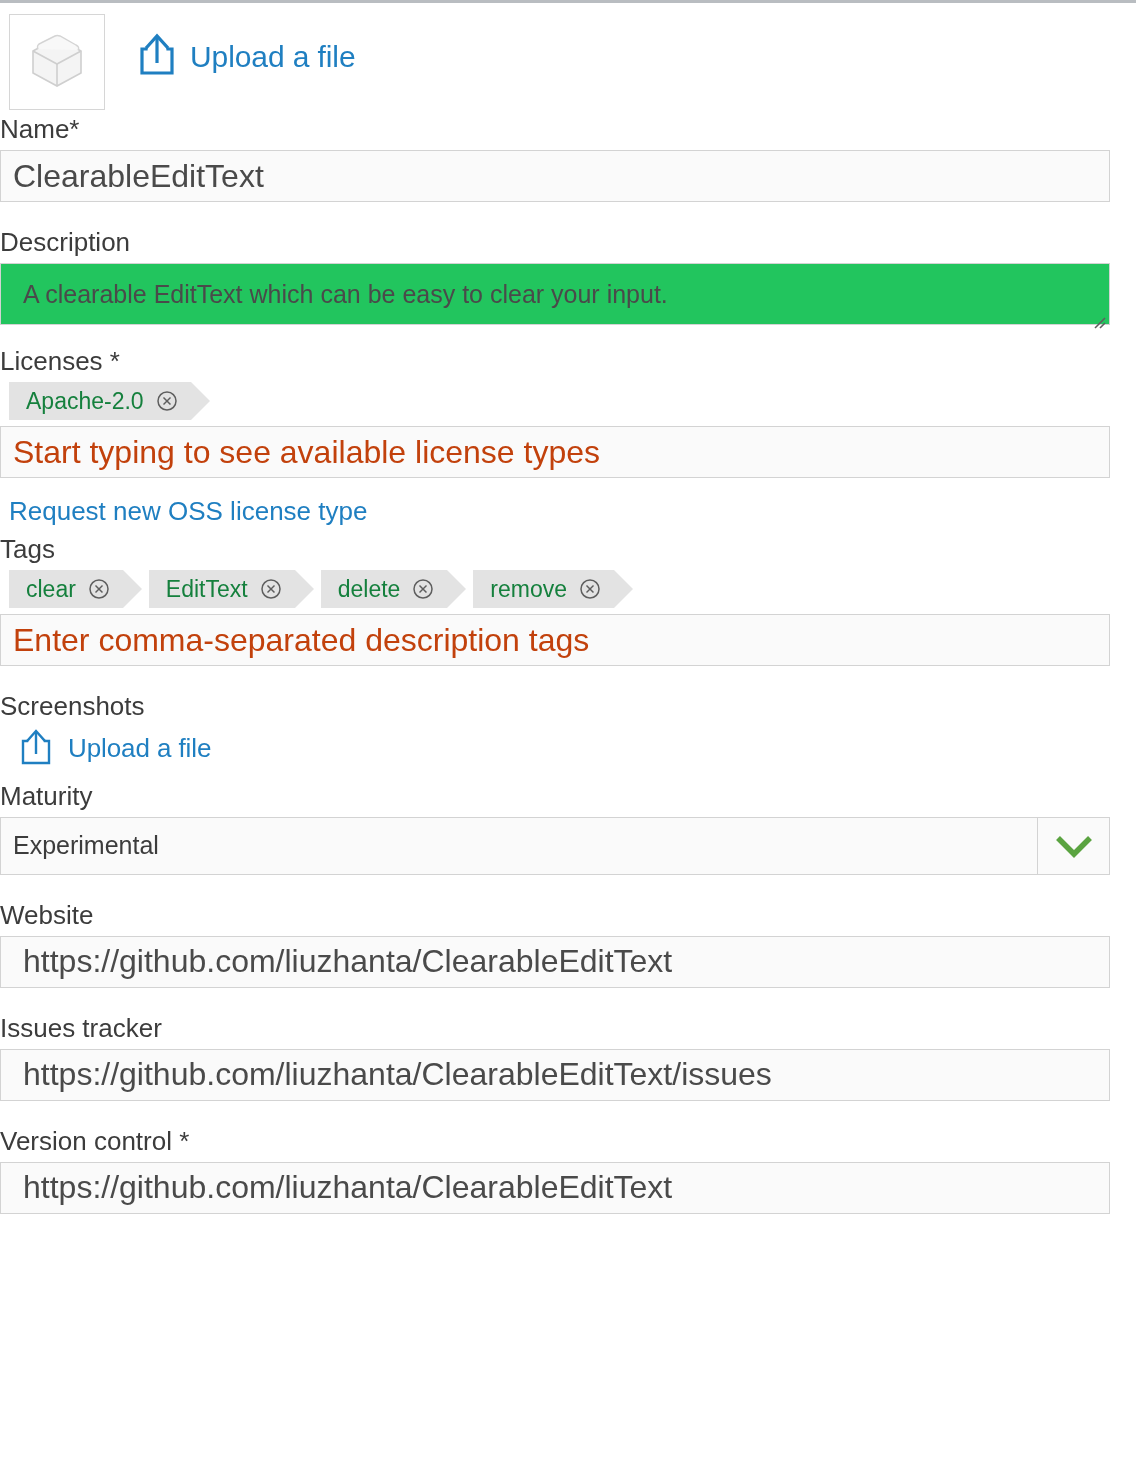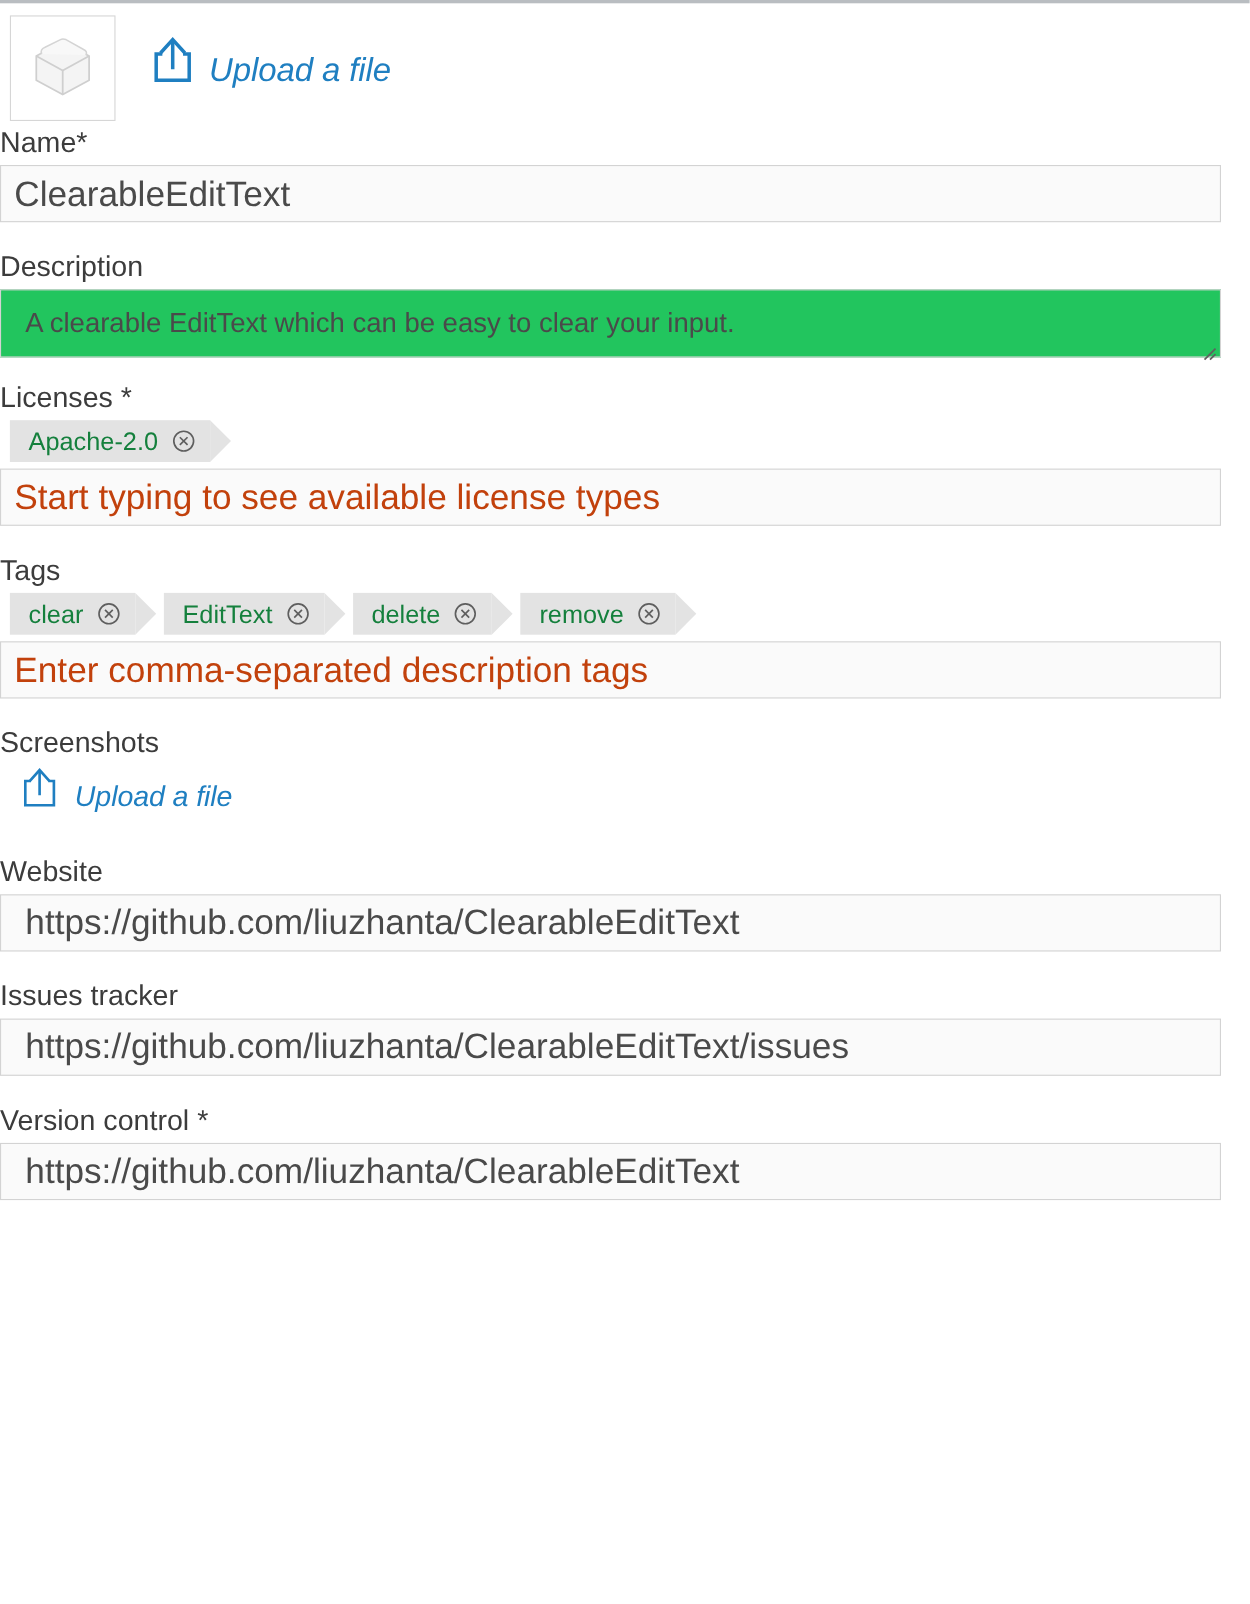--- a/index.html
+++ b/index.html
@@ -47,26 +47,25 @@
     background: #ffffff;
     display: flex;
     align-items: center;
     justify-content: center;
     flex: 0 0 auto;
   }
   .cube-icon svg { display: block; }
 
   .upload-link {
     display: flex;
-    align-items: flex-end;
+    align-items: center;
     margin-left: 33px;
     margin-top: 19px;
     text-decoration: none;
     cursor: pointer;
-    font-style: italic;
   }
   .upload-link .up-ico { display:block; margin-right: 14px; }
   .upload-link .up-label {
     color: #1f7fc1;
     font-size: 30px;
     letter-spacing: -0.1px;
     white-space: nowrap;
   }
 
   
@@ -274,20 +273,21 @@
         </svg>
       </span>
     </span>
   </div>
   <div class="field">
     <div class="textbox placeholder">Start typing to see available license types</div>
   </div>
 
   <div class="sp-18"></div>
 
+  <a class="inline-link">Request new OSS license type</a>
 
   <div class="sp-8"></div>
 
   
   <div class="field">
     <div class="label">Tags</div>
   </div>
   <div class="chip-row">
     <span class="chip">
       <span>clear</span>
@@ -347,20 +347,31 @@
         <line x1="16" y1="26" x2="16" y2="4" stroke="#1f7fc1" stroke-width="2.4"></line>
         <path d="M8 12 L16 3 L24 12" fill="none" stroke="#1f7fc1" stroke-width="2.4" stroke-linecap="square" stroke-linejoin="miter"></path>
       </svg>
     </span>
     <span class="up-label">Upload a file</span>
   </a>
 
   <div class="sp-12"></div>
 
   
+  <div class="field">
+    <div class="label">Maturity</div>
+    <div class="select-wrap">
+      <span class="select-value">Experimental</span>
+      <span class="select-arrow">
+        <svg width="44" height="30" viewBox="0 0 44 30">
+          <path d="M6 7 L22 23 L38 7" fill="none" stroke="#5aa340" stroke-width="5.5" stroke-linecap="butt" stroke-linejoin="miter"></path>
+        </svg>
+      </span>
+    </div>
+  </div>
 
   <div class="sp-26"></div>
 
   
   <div class="field">
     <div class="label">Website</div>
     <div class="textbox indent">https://github.com/liuzhanta/ClearableEditText</div>
   </div>
 
   <div class="sp-26"></div>

